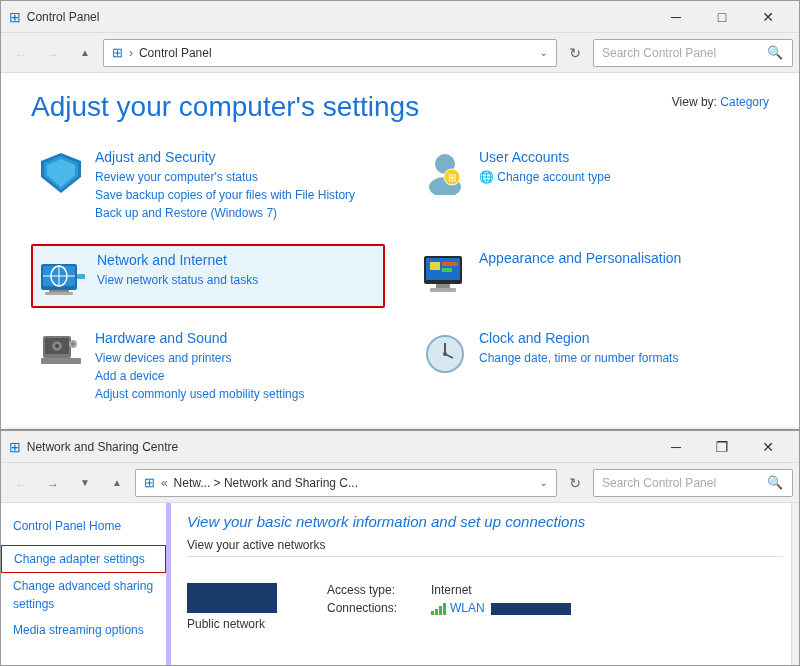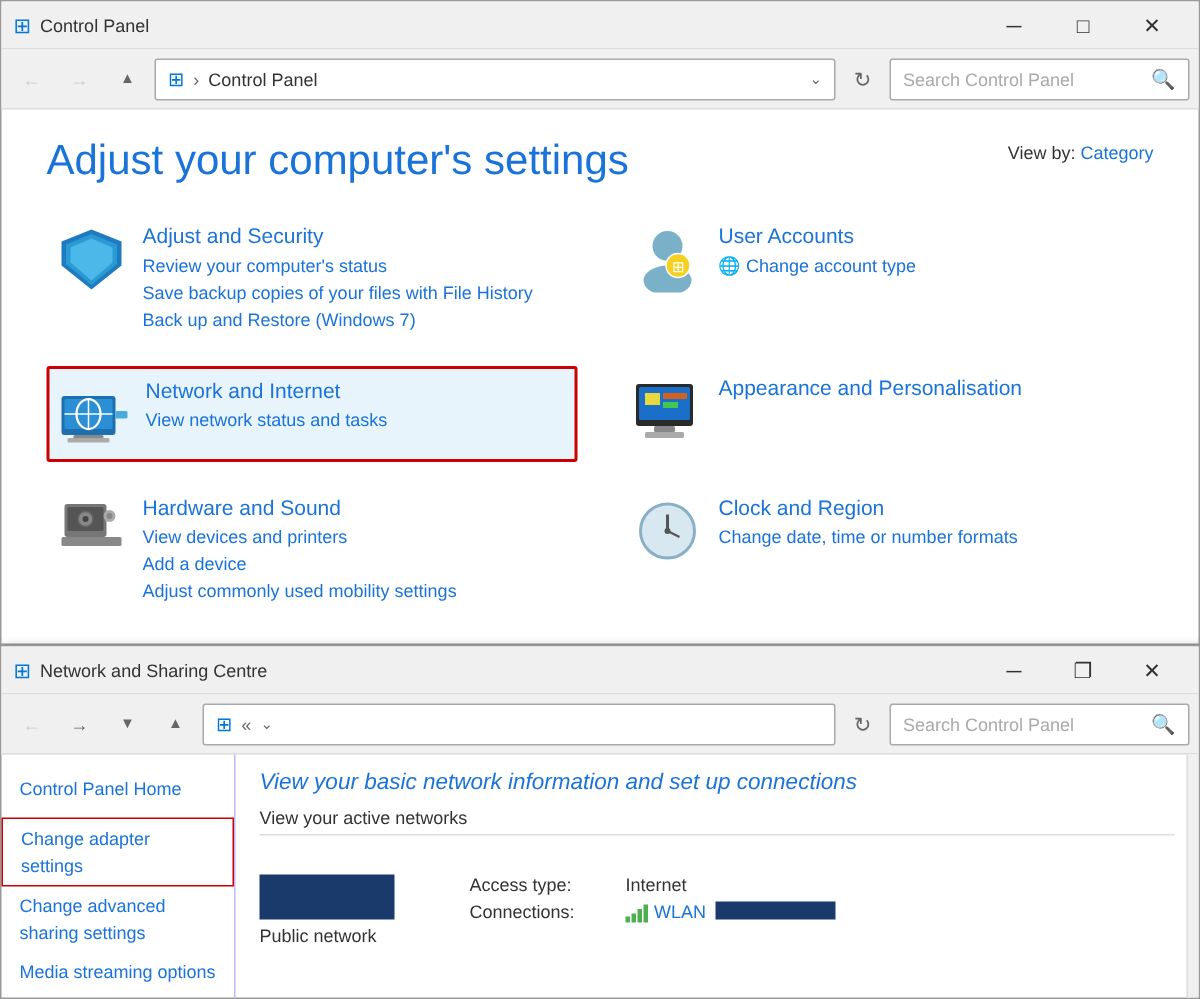--- a/index.html
+++ b/index.html
@@ -197,22 +197,22 @@
     
     .second-window {
       top: 430px;
       left: 0;
       right: 0;
       width: 800px;
       height: 236px;
     }
 
     .sidebar {
-      width: 156px;
-      border-right: 1px solid #c4b5fd;
+      width: 170px;
+      border-right: 5px solid #c4b5fd;
       padding: 10px 0;
       flex-shrink: 0;
     }
 
     .sidebar-link {
       display: block;
       padding: 4px 12px;
       font-size: 12px;
       color: #1a73d8;
       cursor: pointer;
@@ -285,21 +285,21 @@
       color: #333;
       min-width: 80px;
     }
 
     .access-value {
       color: #333;
     }
 
     .wlan-bar {
       display: inline-flex;
-      align-items: flex-start;
+      align-items: flex-end;
       gap: 4px;
     }
 
     .signal-bars {
       display: flex;
       align-items: flex-end;
       gap: 1px;
       height: 14px;
     }
 
@@ -532,20 +532,21 @@
   </div>
 
   <div class="address-bar">
     <button class="nav-btn disabled">←</button>
     <button class="nav-btn">→</button>
     <button class="nav-btn" style="font-size:10px;">▼</button>
     <button class="nav-btn" style="font-size:10px;">▲</button>
     <div class="address-field">
       <span style="color:#0078d7; font-size:13px;">⊞</span>
       <span style="color:#666; font-size:12px;">«</span>
+      <span class="address-text">Netw... &gt; Network and Sharing C...</span>
       <span class="address-chevron">⌄</span>
     </div>
     <button class="refresh-btn">↻</button>
     <div class="search-box">
       <span class="search-input-text">Search Control Panel</span>
       <span class="search-icon-btn">🔍</span>
     </div>
   </div>
 
   <div class="body-content">

